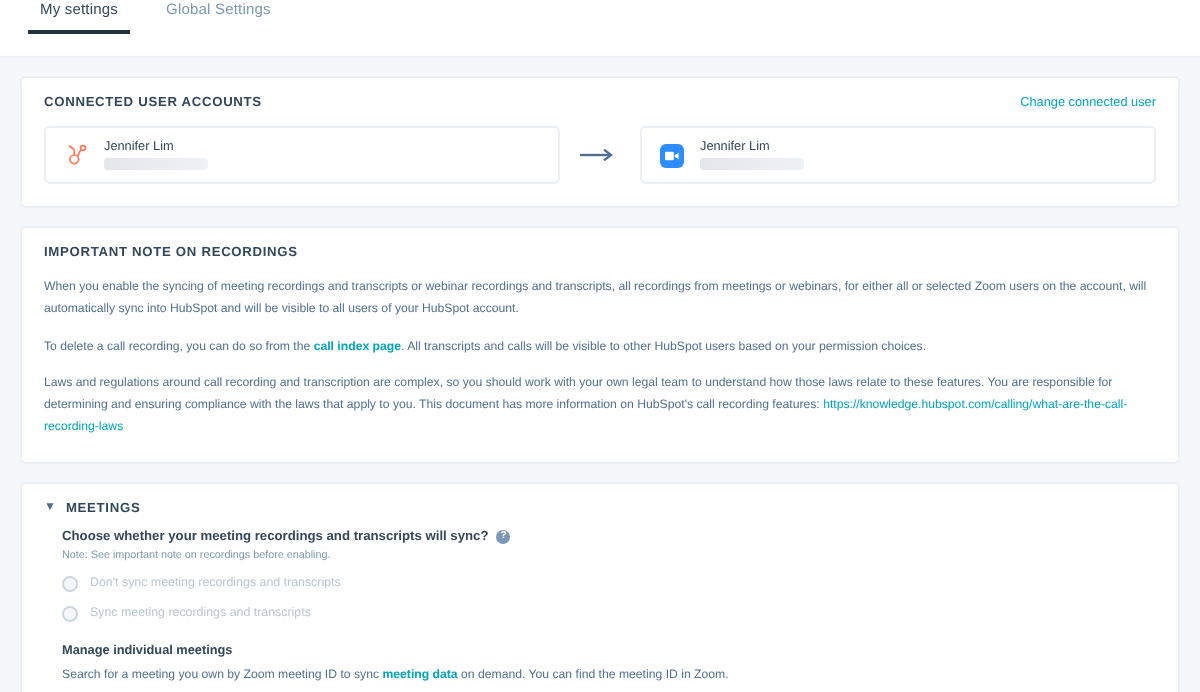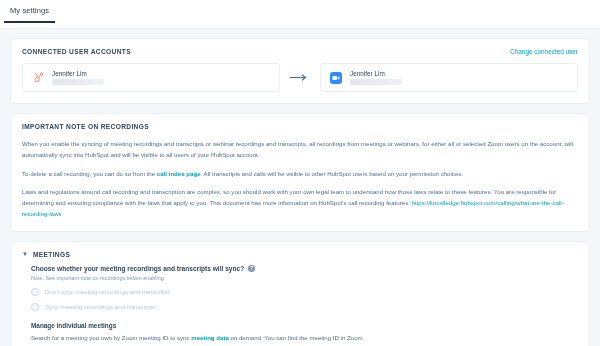--- a/index.html
+++ b/index.html
@@ -10,22 +10,22 @@
     color: #33475b;
     overflow: hidden;
   }
   .page { width: 600px; height: 346px; background: #f5f8fa; position: relative; }
 
   
   .tabbar {
     height: 29px;
     background: #ffffff;
     display: flex;
-    align-items: center;
-    padding-left: 4px;
+    align-items: flex-start;
+    padding-left: 14px;
     border-bottom: 1px solid #eaf0f6;
   }
   .tab {
     font-size: 7.5px;
     padding: 0 6px 6px 6px;
     margin-right: 12px;
     color: #7c98b6;
     cursor: pointer;
     border-bottom: 2.5px solid transparent;
     letter-spacing: .1px;
@@ -127,20 +127,23 @@
   .manage-desc { font-size: 6.1px; color: #516f90; margin-top: 4px; line-height: 1.7; }
 </style>
 </head>
 <body>
 
 <div class="page">
 
   <div class="tabbar">
     <div class="tab active">
       <span>My settings</span>
+    </div>
+    <div class="tab">
+      <span>Global Settings</span>
     </div>
   </div>
 
   <div class="card">
     <div class="card-head">
       <div class="card-title">CONNECTED USER ACCOUNTS</div>
       <div class="link-right">Change connected user</div>
     </div>
 
     <div class="accounts">

